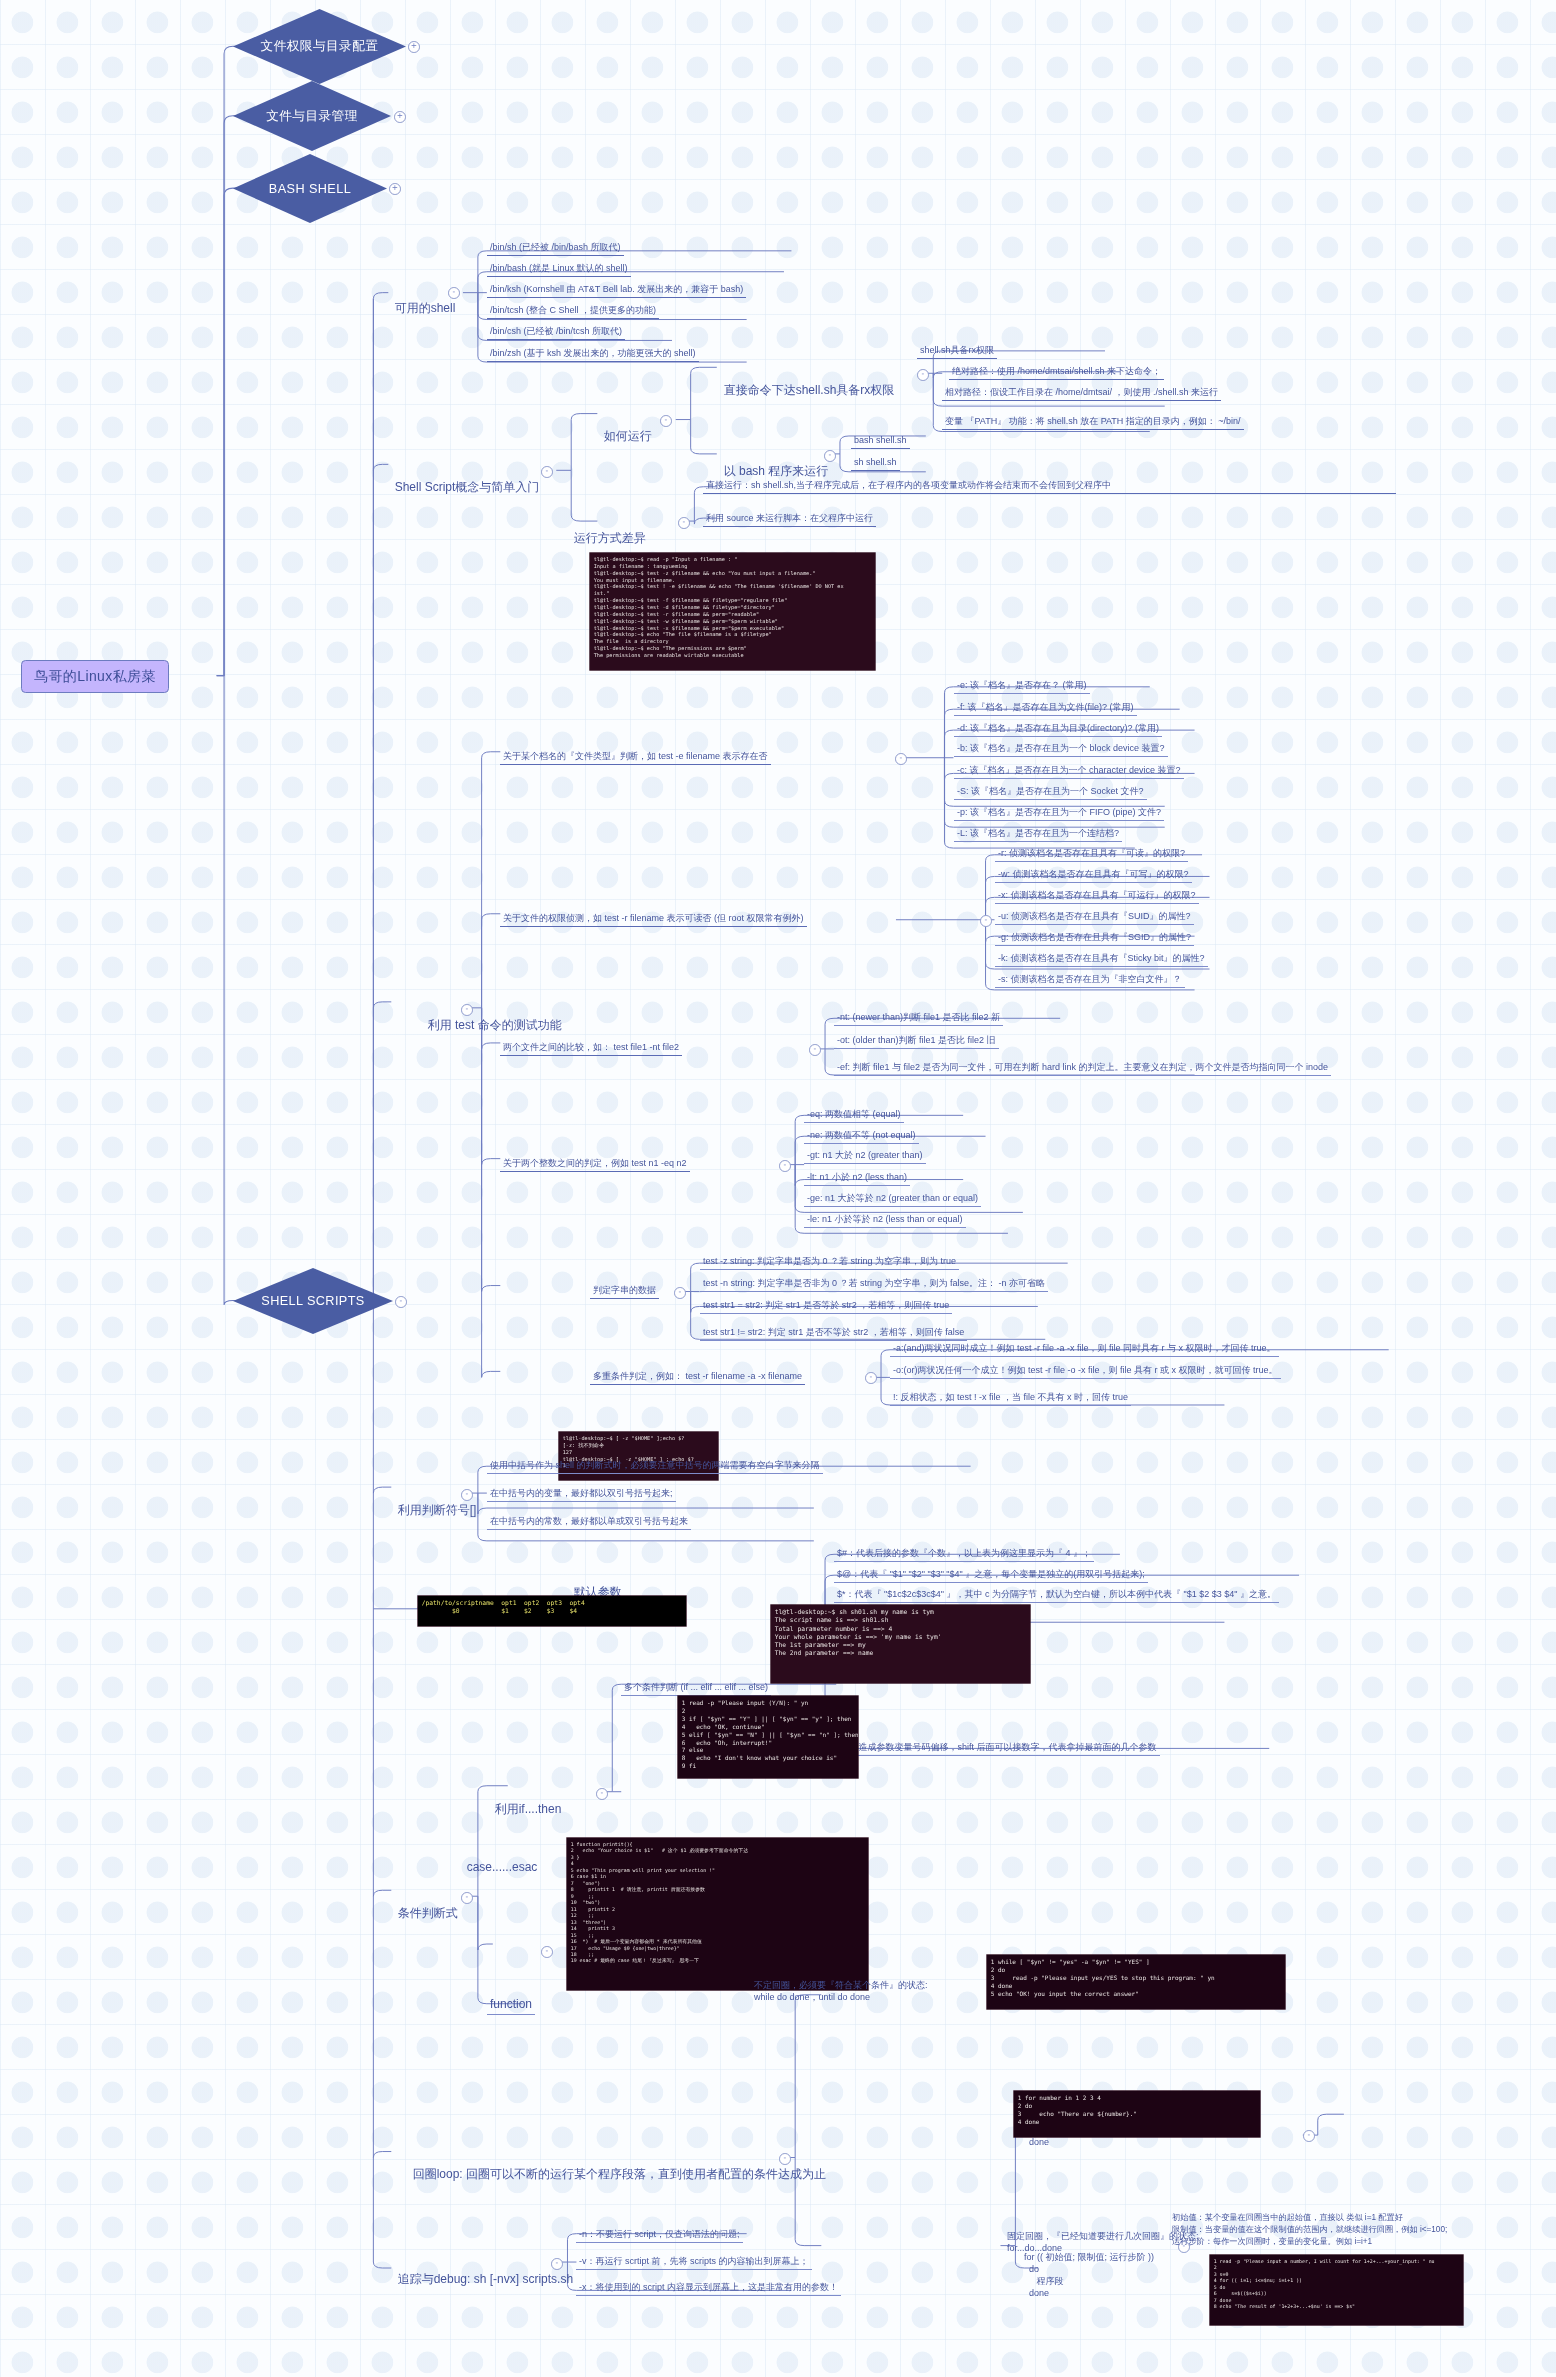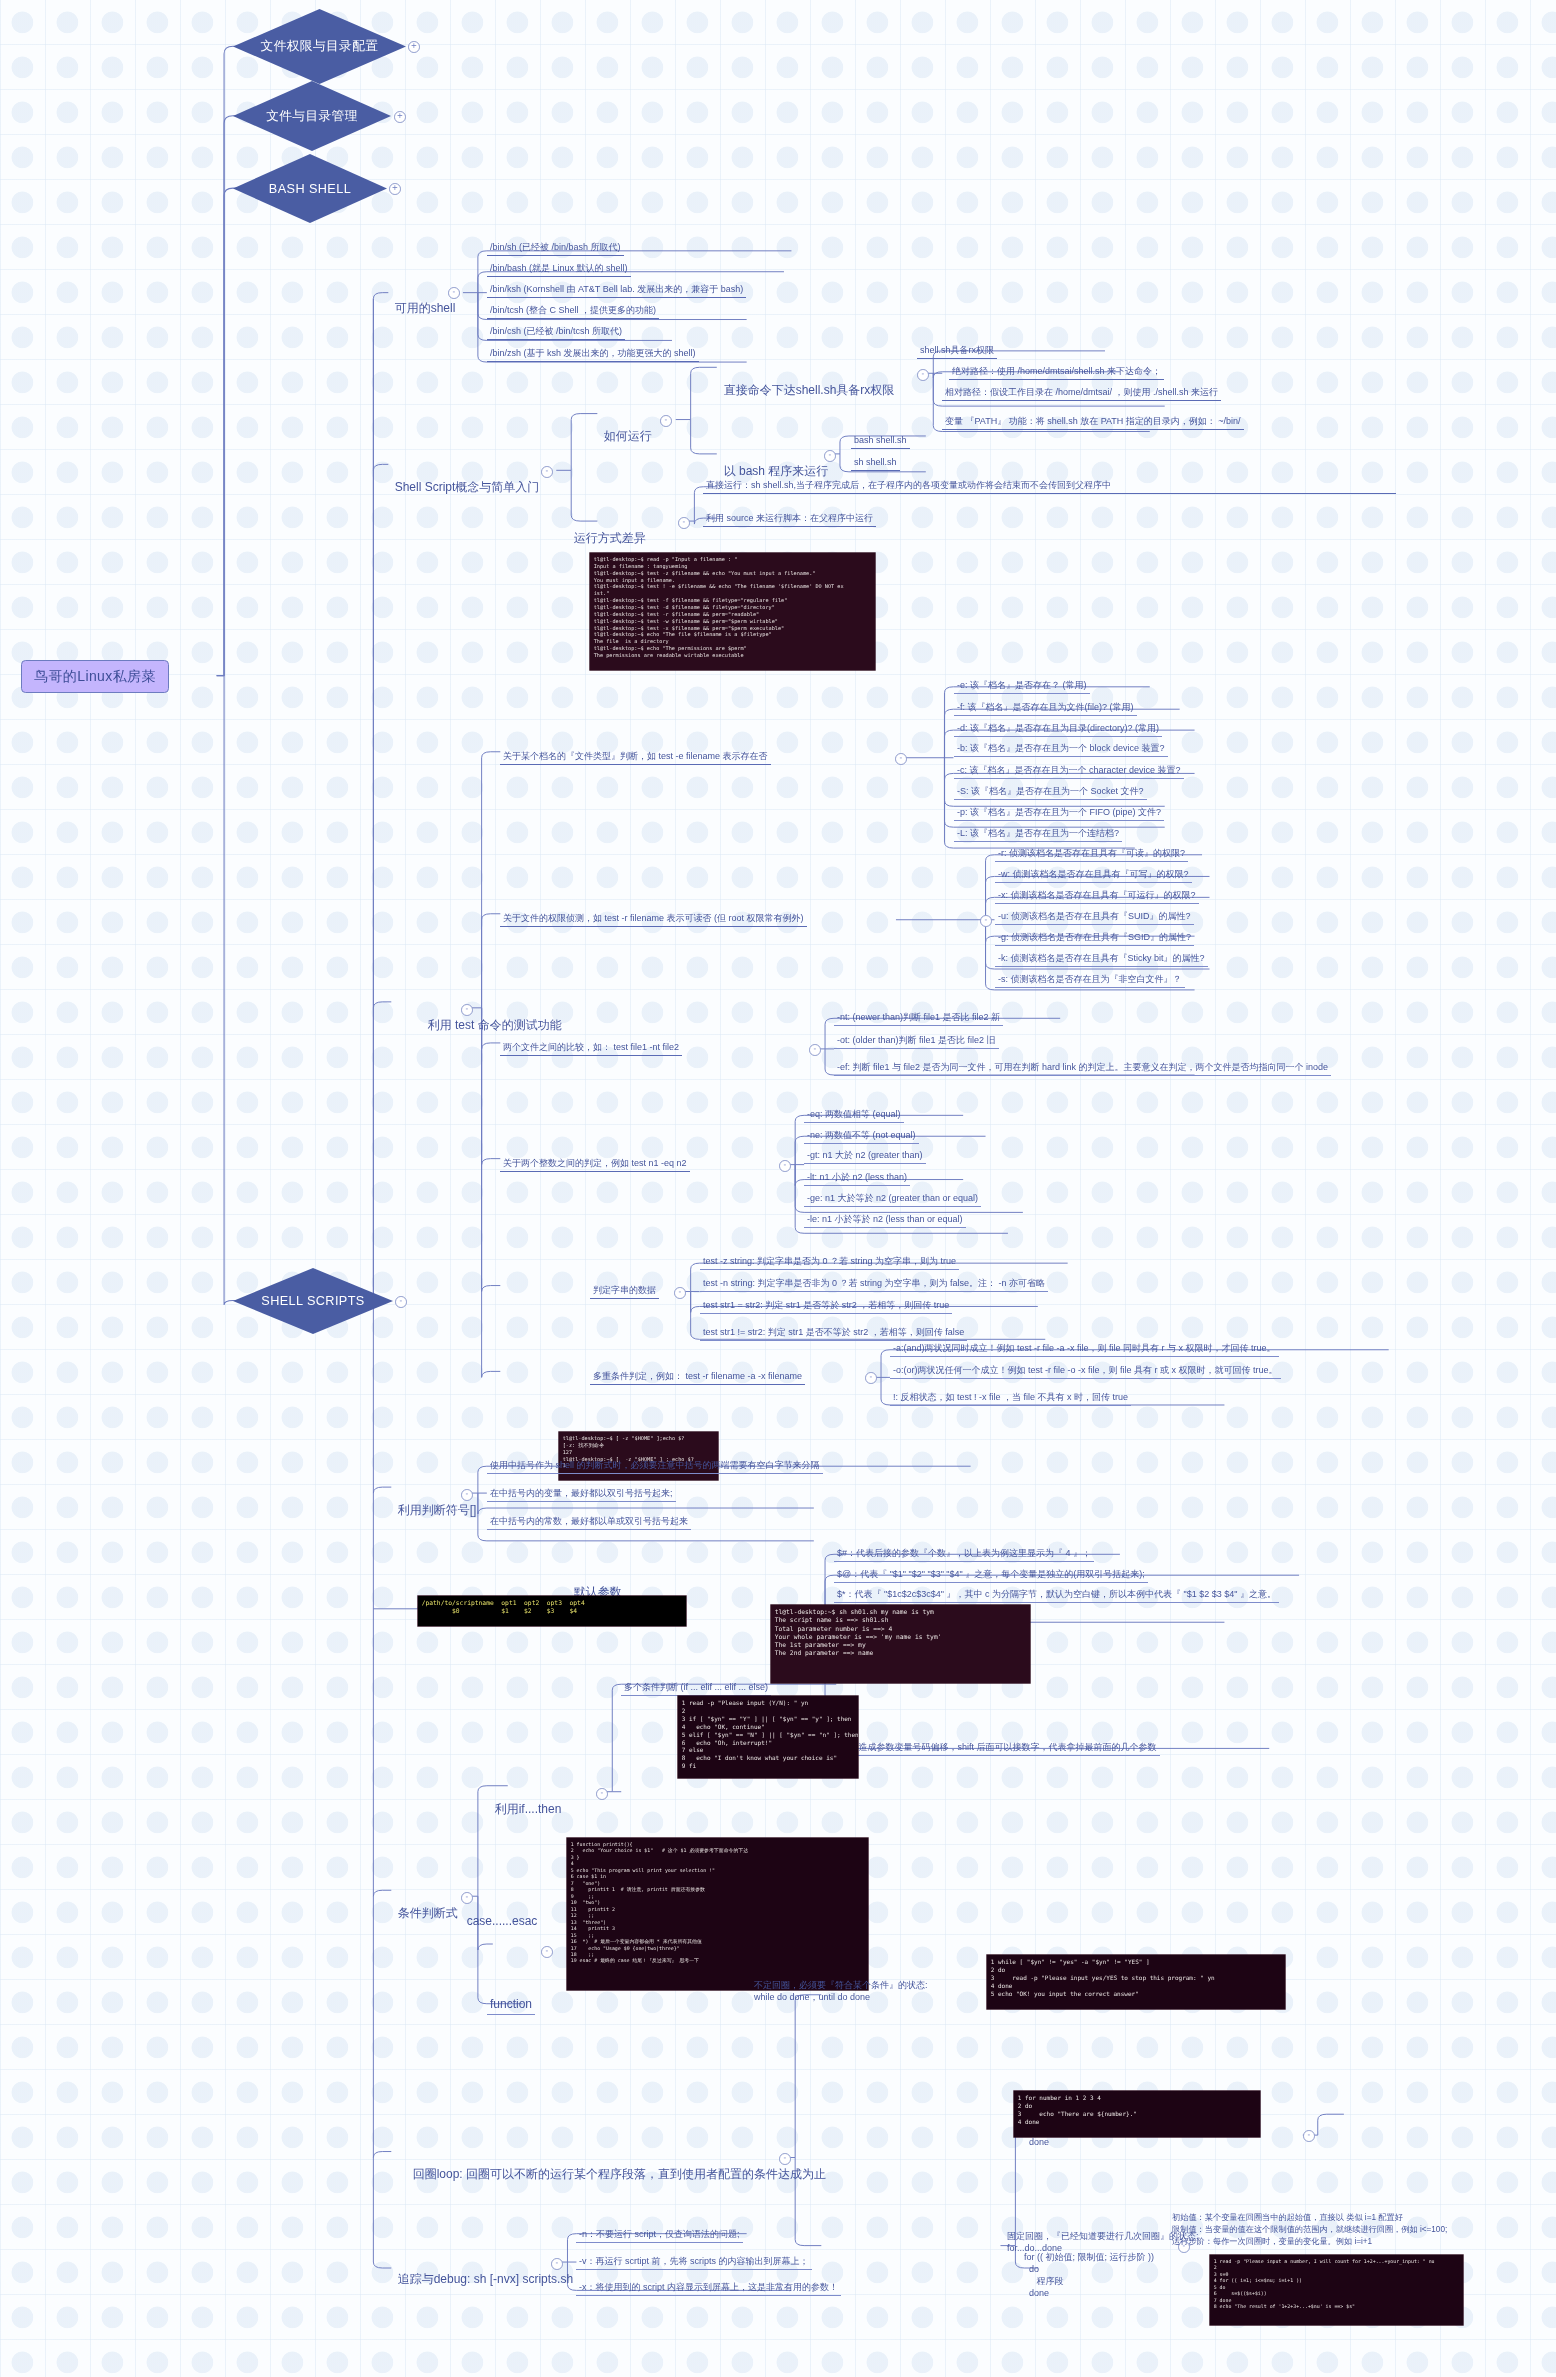--- a/index.html
+++ b/index.html
@@ -377,21 +377,21 @@
 <div class="term dark" style="left:678px;top:1696px;width:173px;height:76px;font-size:6px;"><span id="tif">1 read -p "Please input (Y/N): " yn
 2
 3 if [ "$yn" == "Y" ] || [ "$yn" == "y" ]; then
 4   echo "OK, continue"
 5 elif [ "$yn" == "N" ] || [ "$yn" == "n" ]; then
 6   echo "Oh, interrupt!"
 7 else
 8   echo "I don't know what your choice is"
 9 fi</span></div>
 
-<div class="node topic" style="left:460px;top:1897px;">
+<div class="node topic" style="left:460px;top:1843px;">
   <span>case......esac</span>
 </div>
 <div class="pm" style="left:541px;top:1946px;"><span>-</span></div>
 <div class="term dark" style="left:567px;top:1838px;width:294px;height:146px;font-size:4.9px;"><span id="tcase">1 function printit(){
 2   echo "Your choice is $1"   # 这个 $1 必须要参考下面命令的下达
 3 }
 4
 5 echo "This program will print your selection !"
 6 case $1 in
 7   "one")

